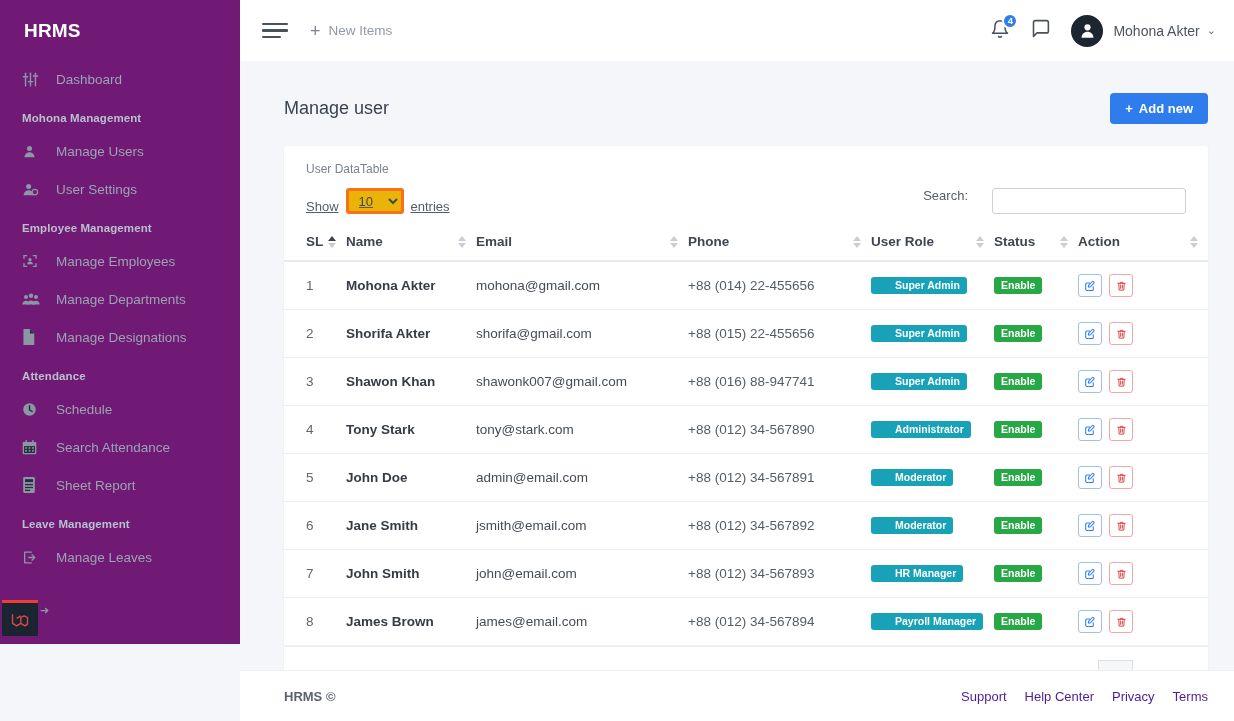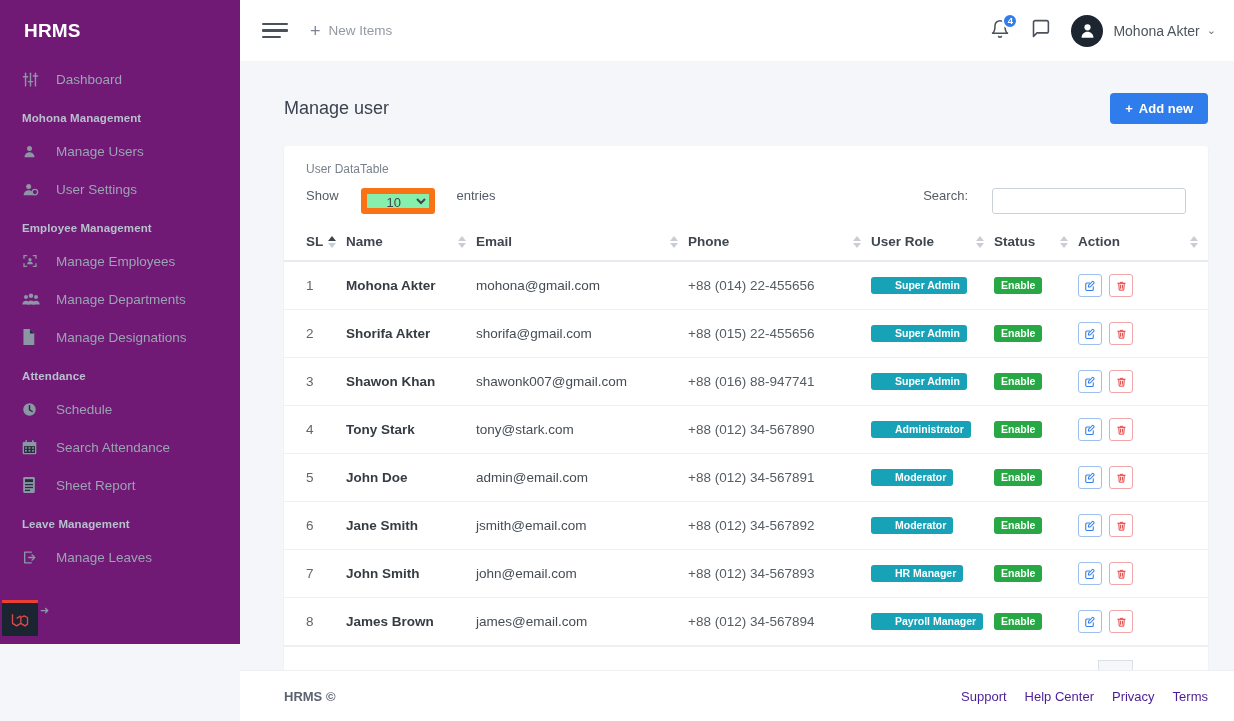--- a/index.html
+++ b/index.html
@@ -120,25 +120,25 @@
 
   .card {
     background:#fff;
     border-radius:3px;
     box-shadow: 0 1px 2px rgba(0,0,0,.07);
     width: 924px;
   }
   .card-head { padding: 16px 22px 6px 22px; color:#7a828c; font-size:12px; }
 
   .dt-controls { display:flex; align-items:center; padding: 6px 22px 10px 22px; }
-  .dt-length { display:flex; align-items:flex-start; color:#555c66; font-size:13px; gap:22px; }
+  .dt-length { display:flex; align-items:flex-end; color:#555c66; font-size:13px; gap:7px;text-decoration:underline; }
   .dt-length select {
-    height:26px; border:6px solid #f97316; border-radius:3px;
-    font-size:13px; color:#40474f; padding: 0 4px 0 16px;
-    font-family:"Liberation Sans", sans-serif; background:#86efac;
+    height:26px; border:3px solid #f97316; border-radius:3px;
+    font-size:13px; color:#40474f; padding: 0 4px 0 6px;
+    font-family:"Liberation Sans", sans-serif; background:#eab308;
   }
   .dt-filter { margin-left:auto; display:flex; align-items:flex-start; color:#555c66; font-size:13px; gap:24px; }
   .dt-filter input {
     width:194px; height:26px;
     border:1px solid #ccd1d7; border-radius:3px;
     padding:0 7px; font-size:13px;
     font-family:"Liberation Sans", sans-serif;
   }
 
   table { width:100%; border-collapse: collapse; }

